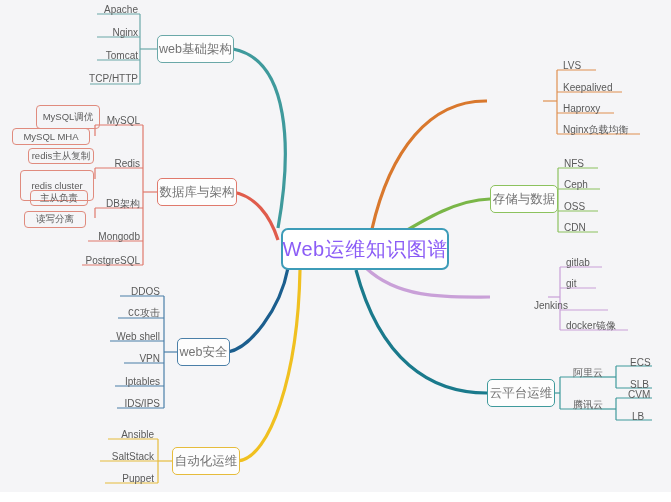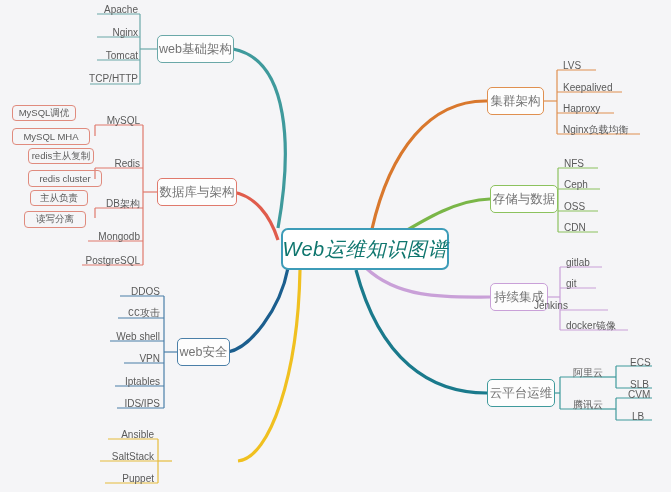--- a/index.html
+++ b/index.html
@@ -25,23 +25,22 @@
     display:flex;align-items:center;justify-content:center;
     color:#737373;
     white-space:nowrap;
     line-height:1;
   }
   .center{
     border-width:2px;
     border-radius:7px;
     font-size:20px;
     letter-spacing:.5px;
-    color:#0f766e;
+    color:#8b5cf6;
     background:#ffffff;
-    font-style:italic;
   }
   .branch{font-size:12.5px;}
   .leaf{
     position:absolute;
     font-size:10px;
     color:#5a5a5a;
     white-space:nowrap;
     line-height:1;
   }
   .leaf.r{text-align:left;}
@@ -163,60 +162,57 @@
 
   <div class="node branch" style="left:157px;top:178px;width:80px;height:28px;border-color:#e0796c;">
     <span>数据库与架构</span>
   </div>
   <div class="leaf l" style="left:98px;top:116px;width:42px;">MySQL</div>
   <div class="leaf l" style="left:104px;top:159px;width:36px;">Redis</div>
   <div class="leaf l" style="left:98px;top:199px;width:42px;">DB架构</div>
   <div class="leaf l" style="left:90px;top:232px;width:50px;">Mongodb</div>
   <div class="leaf l" style="left:84px;top:256px;width:56px;">PostgreSQL</div>
 
-  <div class="sub" style="left:12px;top:105px;width:64px;height:16px;">MySQL调优</div>
+  <div class="sub" style="left:36px;top:105px;width:64px;height:24px;">MySQL调优</div>
   <div class="sub" style="left:12px;top:128px;width:78px;height:17px;">MySQL MHA</div>
   <div class="sub" style="left:28px;top:148px;width:66px;height:16px;">redis主从复制</div>
-  <div class="sub" style="left:20px;top:170px;width:74px;height:17px;margin-left:8px;">redis cluster</div>
+  <div class="sub" style="left:20px;top:170px;width:74px;height:31px;">redis cluster</div>
   <div class="sub" style="left:30px;top:190px;width:58px;height:16px;">主从负责</div>
   <div class="sub" style="left:24px;top:211px;width:62px;height:17px;">读写分离</div>
 
   <div class="node branch" style="left:177px;top:338px;width:53px;height:28px;border-color:#4a7fa8;">
     <span>web安全</span>
   </div>
   <div class="leaf l" style="left:122px;top:287px;width:38px;">DDOS</div>
   <div class="leaf l" style="left:120px;top:309px;width:40px;font-family:Liberation Mono, monospace;">CC攻击</div>
   <div class="leaf l" style="left:112px;top:332px;width:48px;">Web shell</div>
   <div class="leaf l" style="left:126px;top:354px;width:34px;">VPN</div>
   <div class="leaf l" style="left:117px;top:377px;width:43px;">Iptables</div>
   <div class="leaf l" style="left:119px;top:399px;width:41px;">IDS/IPS</div>
 
+  <div class="node branch" style="left:172px;top:447px;width:68px;height:28px;border-color:#e6bc3c;">
+    <span>自动化运维</span>
+  </div>
   <div class="leaf l" style="left:110px;top:430px;width:44px;">Ansible</div>
   <div class="leaf l" style="left:102px;top:452px;width:52px;">SaltStack</div>
   <div class="leaf l" style="left:108px;top:474px;width:46px;">Puppet</div>
 
-  <div class="node branch" style="left:487px;top:87px;width:57px;height:28px;border-color:#e09050;">
-    <span>集群架构</span>
-  </div>
   <div class="leaf r" style="left:563px;top:61px;width:40px;">LVS</div>
   <div class="leaf r" style="left:563px;top:83px;width:64px;">Keepalived</div>
   <div class="leaf r" style="left:563px;top:104px;width:55px;">Haproxy</div>
   <div class="leaf r" style="left:563px;top:125px;width:82px;">Nginx负载均衡</div>
 
   <div class="node branch" style="left:490px;top:185px;width:68px;height:28px;border-color:#8cc25e;">
     <span>存储与数据</span>
   </div>
   <div class="leaf r" style="left:564px;top:159px;width:40px;">NFS</div>
   <div class="leaf r" style="left:564px;top:180px;width:40px;">Ceph</div>
   <div class="leaf r" style="left:564px;top:202px;width:40px;">OSS</div>
   <div class="leaf r" style="left:564px;top:223px;width:40px;">CDN</div>
 
-  <div class="node branch" style="left:490px;top:283px;width:58px;height:28px;border-color:#c9a0d8;">
-    <span>持续集成</span>
-  </div>
   <div class="leaf r" style="left:566px;top:258px;width:44px;">gitlab</div>
   <div class="leaf r" style="left:566px;top:279px;width:34px;">git</div>
   <div class="leaf r" style="left:534px;top:301px;width:46px;">Jenkins</div>
   <div class="leaf r" style="left:566px;top:321px;width:68px;">docker镜像</div>
 
   <div class="node branch" style="left:487px;top:379px;width:68px;height:28px;border-color:#3f9a9c;">
     <span>云平台运维</span>
   </div>
   <div class="leaf r" style="left:573px;top:368px;width:38px;">阿里云</div>
   <div class="leaf r" style="left:573px;top:400px;width:38px;">腾讯云</div>

